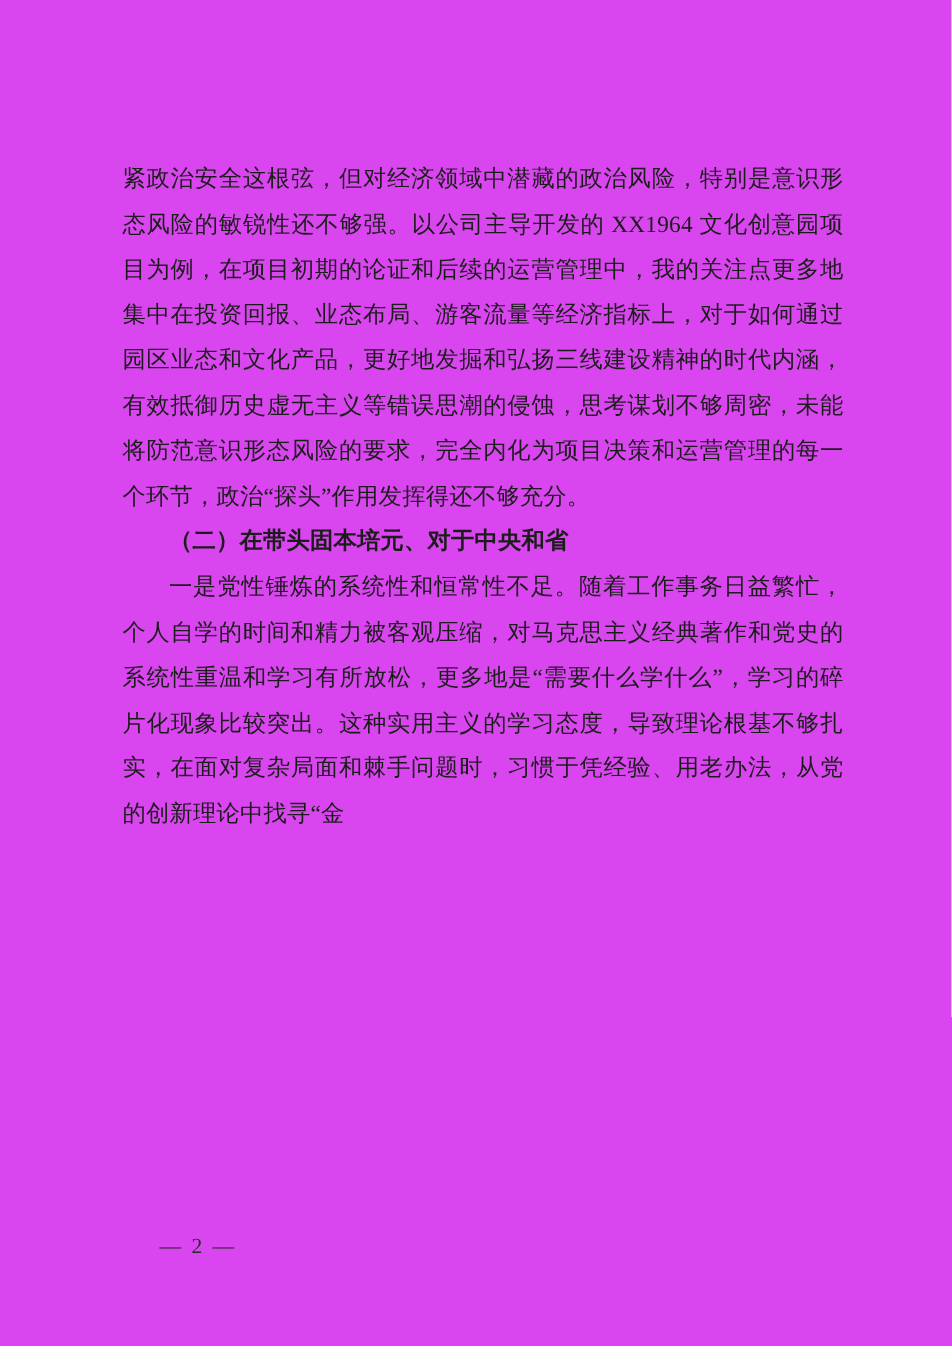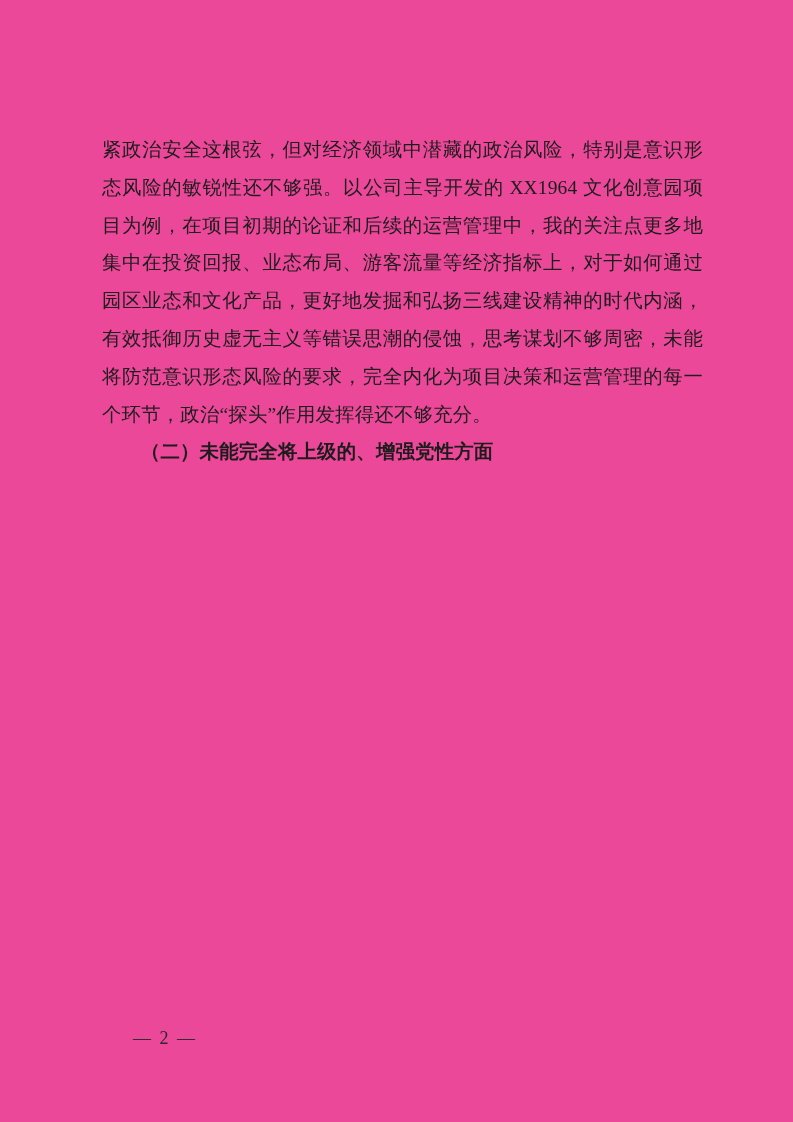--- a/index.html
+++ b/index.html
@@ -4,21 +4,21 @@
 <style>
   html, body {
     margin: 0;
     padding: 0;
     background: #ffffff;
   }
   .sheet {
     position: relative;
     width: 793px;
     height: 1122px;
-    background: #ec4899;
+    background: #d946ef;
     overflow: hidden;
     font-family: "Liberation Serif", "DejaVu Serif", serif;
     color: #1c1c1c;
   }
   .doc-body {
     position: absolute;
     left: 102px;
     top: 131px;
     width: 601px;
   }
@@ -46,16 +46,17 @@
     color: #2a2a2a;
     letter-spacing: 2px;
   }
 </style>
 </head>
 <body>
 
 <div class="sheet">
   <div class="doc-body">
     <p class="para">紧政治安全这根弦，但对经济领域中潜藏的政治风险，特别是意识形态风险的敏锐性还不够强。以公司主导开发的 XX1964 文化创意园项目为例，在项目初期的论证和后续的运营管理中，我的关注点更多地集中在投资回报、业态布局、游客流量等经济指标上，对于如何通过园区业态和文化产品，更好地发掘和弘扬三线建设精神的时代内涵，有效抵御历史虚无主义等错误思潮的侵蚀，思考谋划不够周密，未能将防范意识形态风险的要求，完全内化为项目决策和运营管理的每一个环节，政治“探头”作用发挥得还不够充分。</p>
-    <p class="para indent heading">（二）未能完全将上级的、增强党性方面</p>
+    <p class="para indent heading">（二）在带头固本培元、对于中央和省</p>
+    <p class="para indent">一是党性锤炼的系统性和恒常性不足。随着工作事务日益繁忙，个人自学的时间和精力被客观压缩，对马克思主义经典著作和党史的系统性重温和学习有所放松，更多地是“需要什么学什么”，学习的碎片化现象比较突出。这种实用主义的学习态度，导致理论根基不够扎实，在面对复杂局面和棘手问题时，习惯于凭经验、用老办法，从党的创新理论中找寻“金</p>
   </div>
   <div class="page-footer">— 2 —</div>
 </div>
 
 </body></html>

